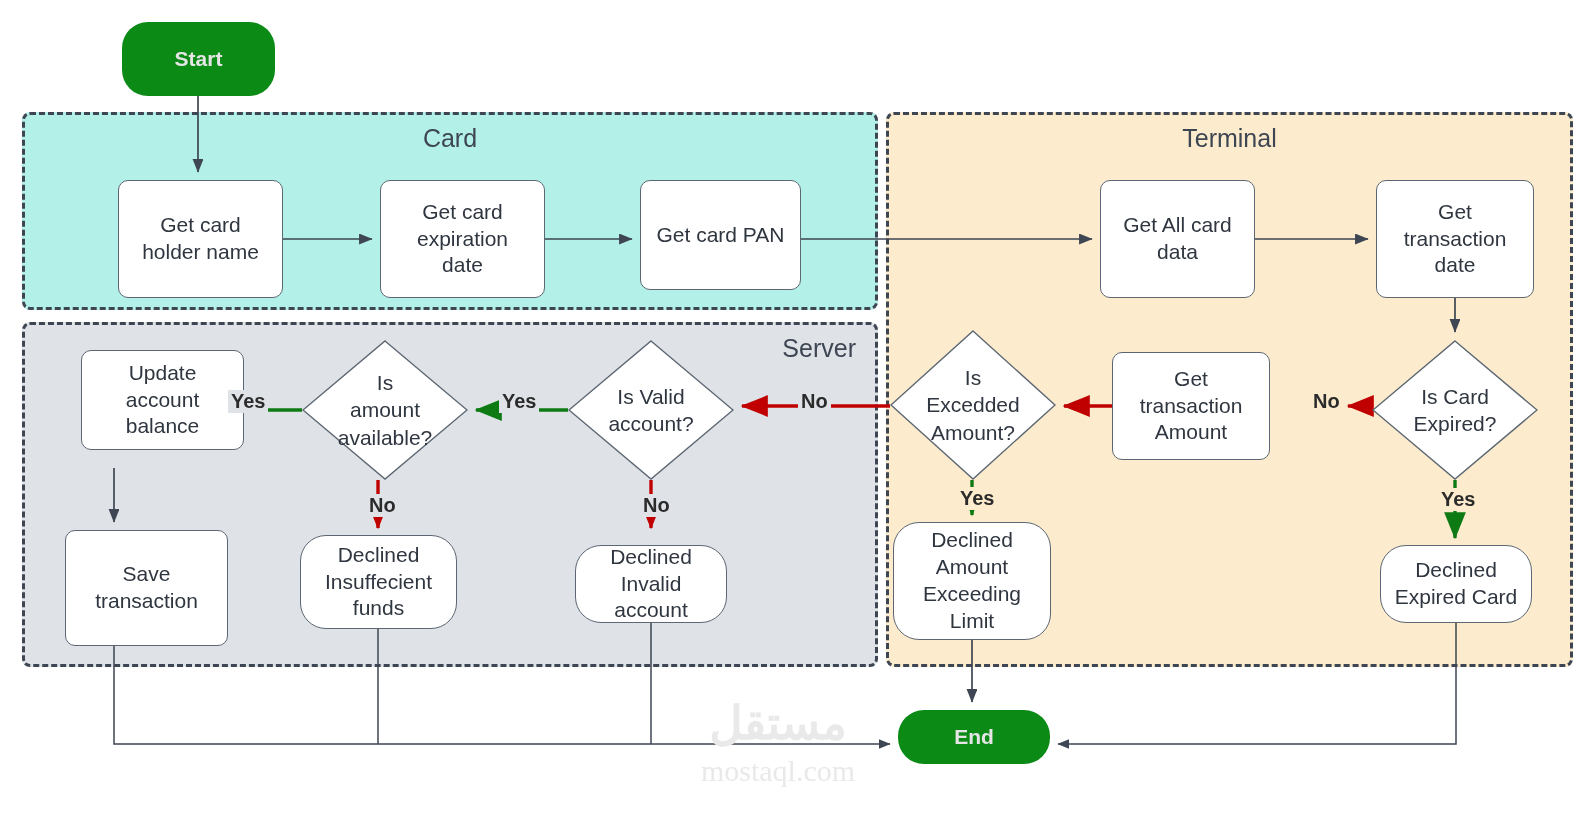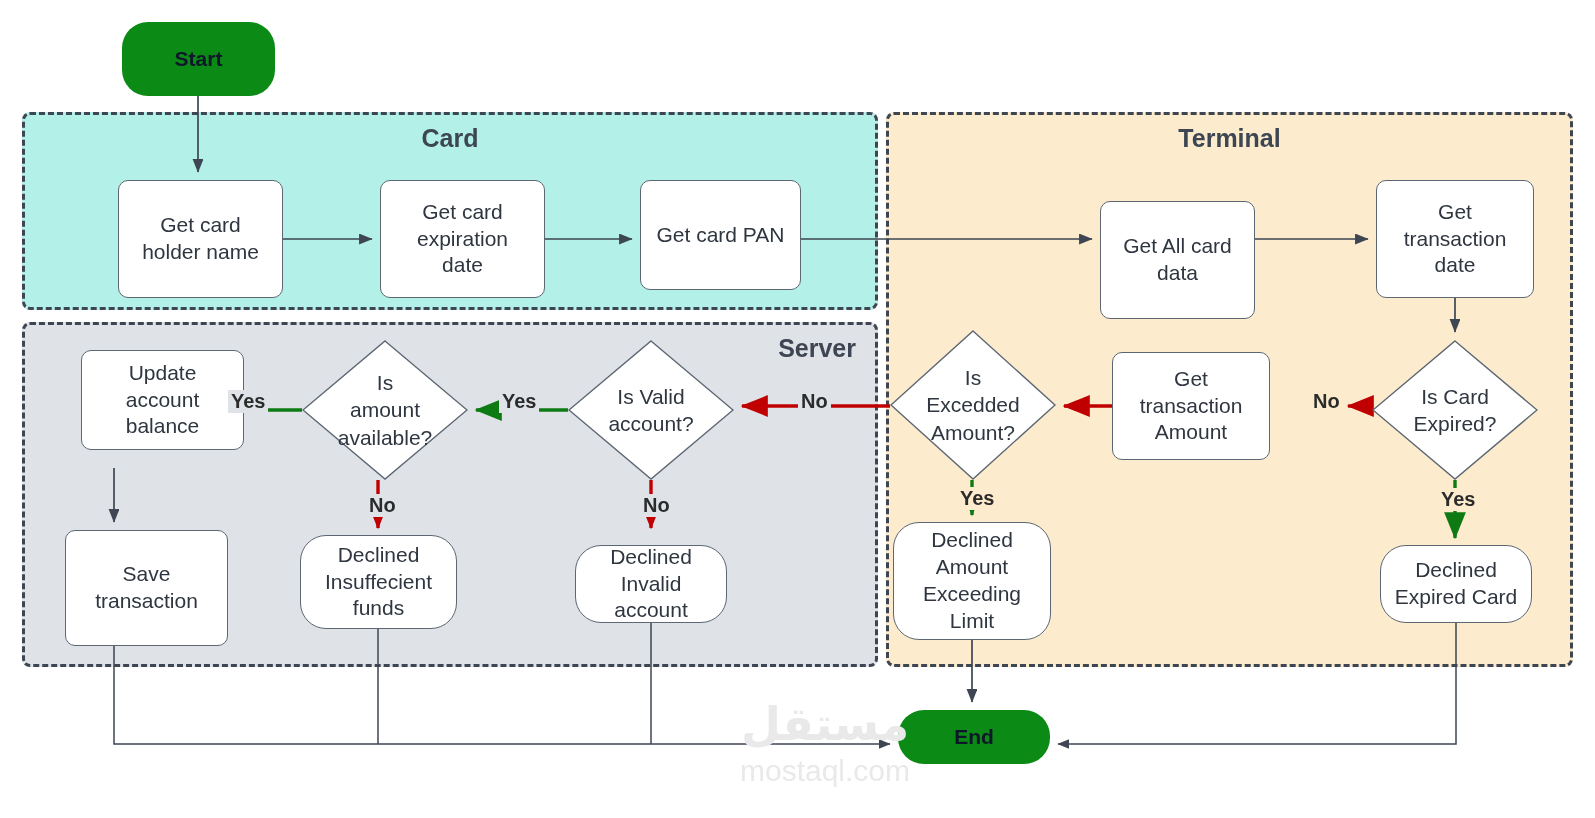--- a/index.html
+++ b/index.html
@@ -2,46 +2,46 @@
 <html><head>
 <meta charset="utf-8">
 <style>
   html,body{margin:0;padding:0;background:#ffffff;}
   body{width:1595px;height:818px;position:relative;overflow:hidden;
        font-family:"Liberation Sans","DejaVu Sans",sans-serif;color:#333a45;}
   #canvas{position:absolute;left:0;top:0;width:1595px;height:818px;}
   svg#wires{position:absolute;left:0;top:0;width:1595px;height:818px;pointer-events:none;}
 
   .lane{position:absolute;border:3px dashed #3d4652;border-radius:8px;box-sizing:border-box;}
-  .lane-title{position:absolute;font-weight:bold;font-size:25px;color:#3d4652;
+  .lane-title{position:absolute;font-weight:normal;font-size:25px;color:#3d4652;
               white-space:nowrap;}
 
   .node{position:absolute;box-sizing:border-box;background:#ffffff;border:1.4px solid #5d6773;
         display:flex;align-items:center;justify-content:center;text-align:center;
         font-size:21px;line-height:1.28;color:#2f3640;border-radius:10px;padding:4px 6px;}
   .term{position:absolute;box-sizing:border-box;background:#ffffff;border:1.4px solid #5d6773;
         display:flex;align-items:center;justify-content:center;text-align:center;
         font-size:21px;line-height:1.28;color:#2f3640;border-radius:26px;padding:4px 8px;}
   .startend{position:absolute;box-sizing:border-box;display:flex;align-items:center;
-        justify-content:center;text-align:center;color:#0f172a;font-weight:bold;font-size:21px;
+        justify-content:center;text-align:center;color:#e5e5e5;font-weight:bold;font-size:21px;
         border-radius:26px;}
 
   .diamond{position:absolute;}
   .diamond .dlabel{position:absolute;left:0;top:0;width:100%;height:100%;
         display:flex;align-items:center;justify-content:center;text-align:center;
         font-size:21px;line-height:1.3;color:#2f3640;}
 
   .edgelabel{position:absolute;font-weight:bold;font-size:20px;color:#2b2b2b;
         background:transparent;white-space:nowrap;}
   .edgelabel.onlane-server{background:#dfe3e8;padding:0 3px;}
   .edgelabel.onlane-terminal{background:#fceccd;padding:0 3px;}
 
-  #watermark{position:absolute;left:695px;top:690px;width:260px;height:110px;
+  #watermark{position:absolute;left:648px;top:690px;width:260px;height:110px;
         display:flex;flex-direction:column;align-items:center;justify-content:center;
-        color:#e9e9e9;pointer-events:none;}
+        color:#e9e9e9;pointer-events:none;font-family:Liberation Serif, serif;}
   #wm-ar{font-size:46px;font-weight:bold;line-height:1;letter-spacing:1px;}
   #wm-en{font-size:30px;line-height:1.3;margin-top:4px;}
 </style>
 </head>
 <body>
 
 <div id="canvas">
 
   <div class="lane" style="left:22px;top:112px;width:856px;height:198px;background:#b3f0e8;"></div>
   <div class="lane-title" style="left:0;top:124px;width:900px;text-align:center;">Card</div>
@@ -107,21 +107,21 @@
   <div class="node" style="left:118px;top:180px;width:165px;height:118px;">
     <span class="nl">Get card<br>holder name</span>
   </div>
   <div class="node" style="left:380px;top:180px;width:165px;height:118px;">
     <span class="nl">Get card<br>expiration<br>date</span>
   </div>
   <div class="node" style="left:640px;top:180px;width:161px;height:110px;">
     <span class="nl">Get card PAN</span>
   </div>
 
-  <div class="node" style="left:1100px;top:180px;width:155px;height:118px;margin-top:21px;">
+  <div class="node" style="left:1100px;top:180px;width:155px;height:118px;">
     <span class="nl">Get All card<br>data</span>
   </div>
   <div class="node" style="left:1376px;top:180px;width:158px;height:118px;">
     <span class="nl">Get<br>transaction<br>date</span>
   </div>
 
   <div class="diamond" style="left:1372px;top:340px;width:166px;height:140px;">
     <svg width="166" height="140" viewBox="0 0 166 140">
       <polygon points="83,1 165,70 83,139 1,70" fill="#ffffff" stroke="#5d6773" stroke-width="1.4"></polygon>
     </svg>

